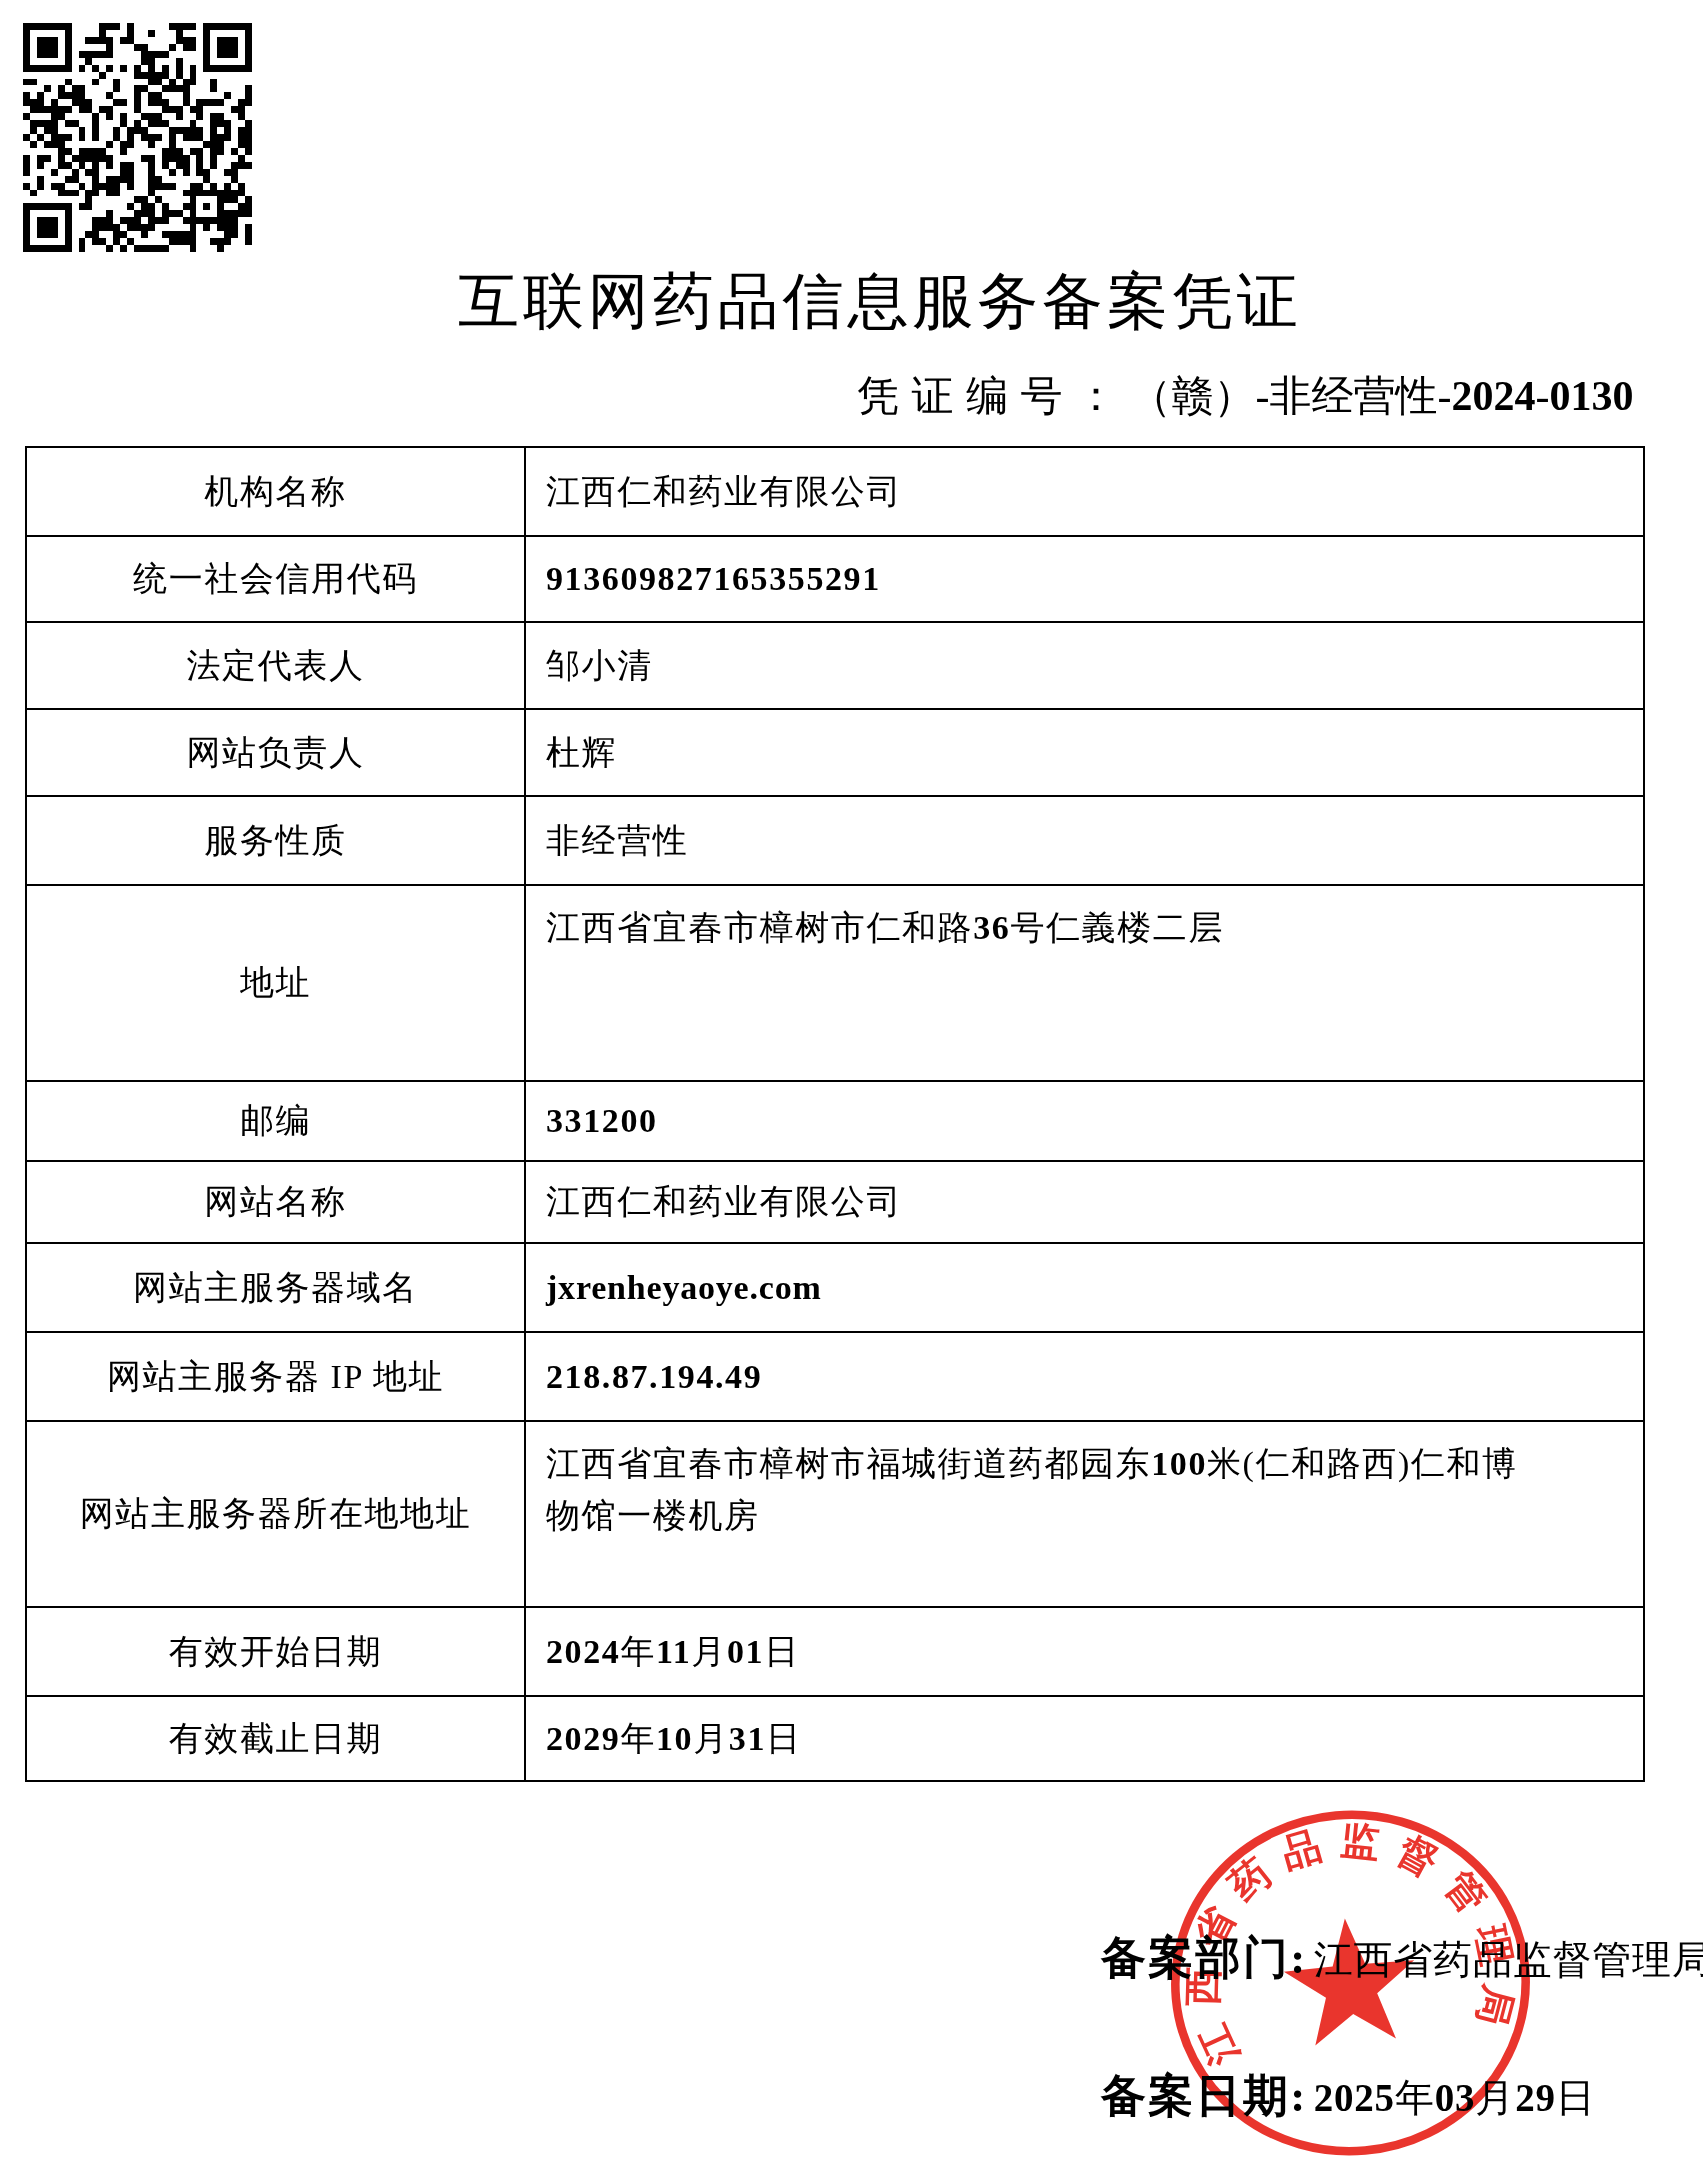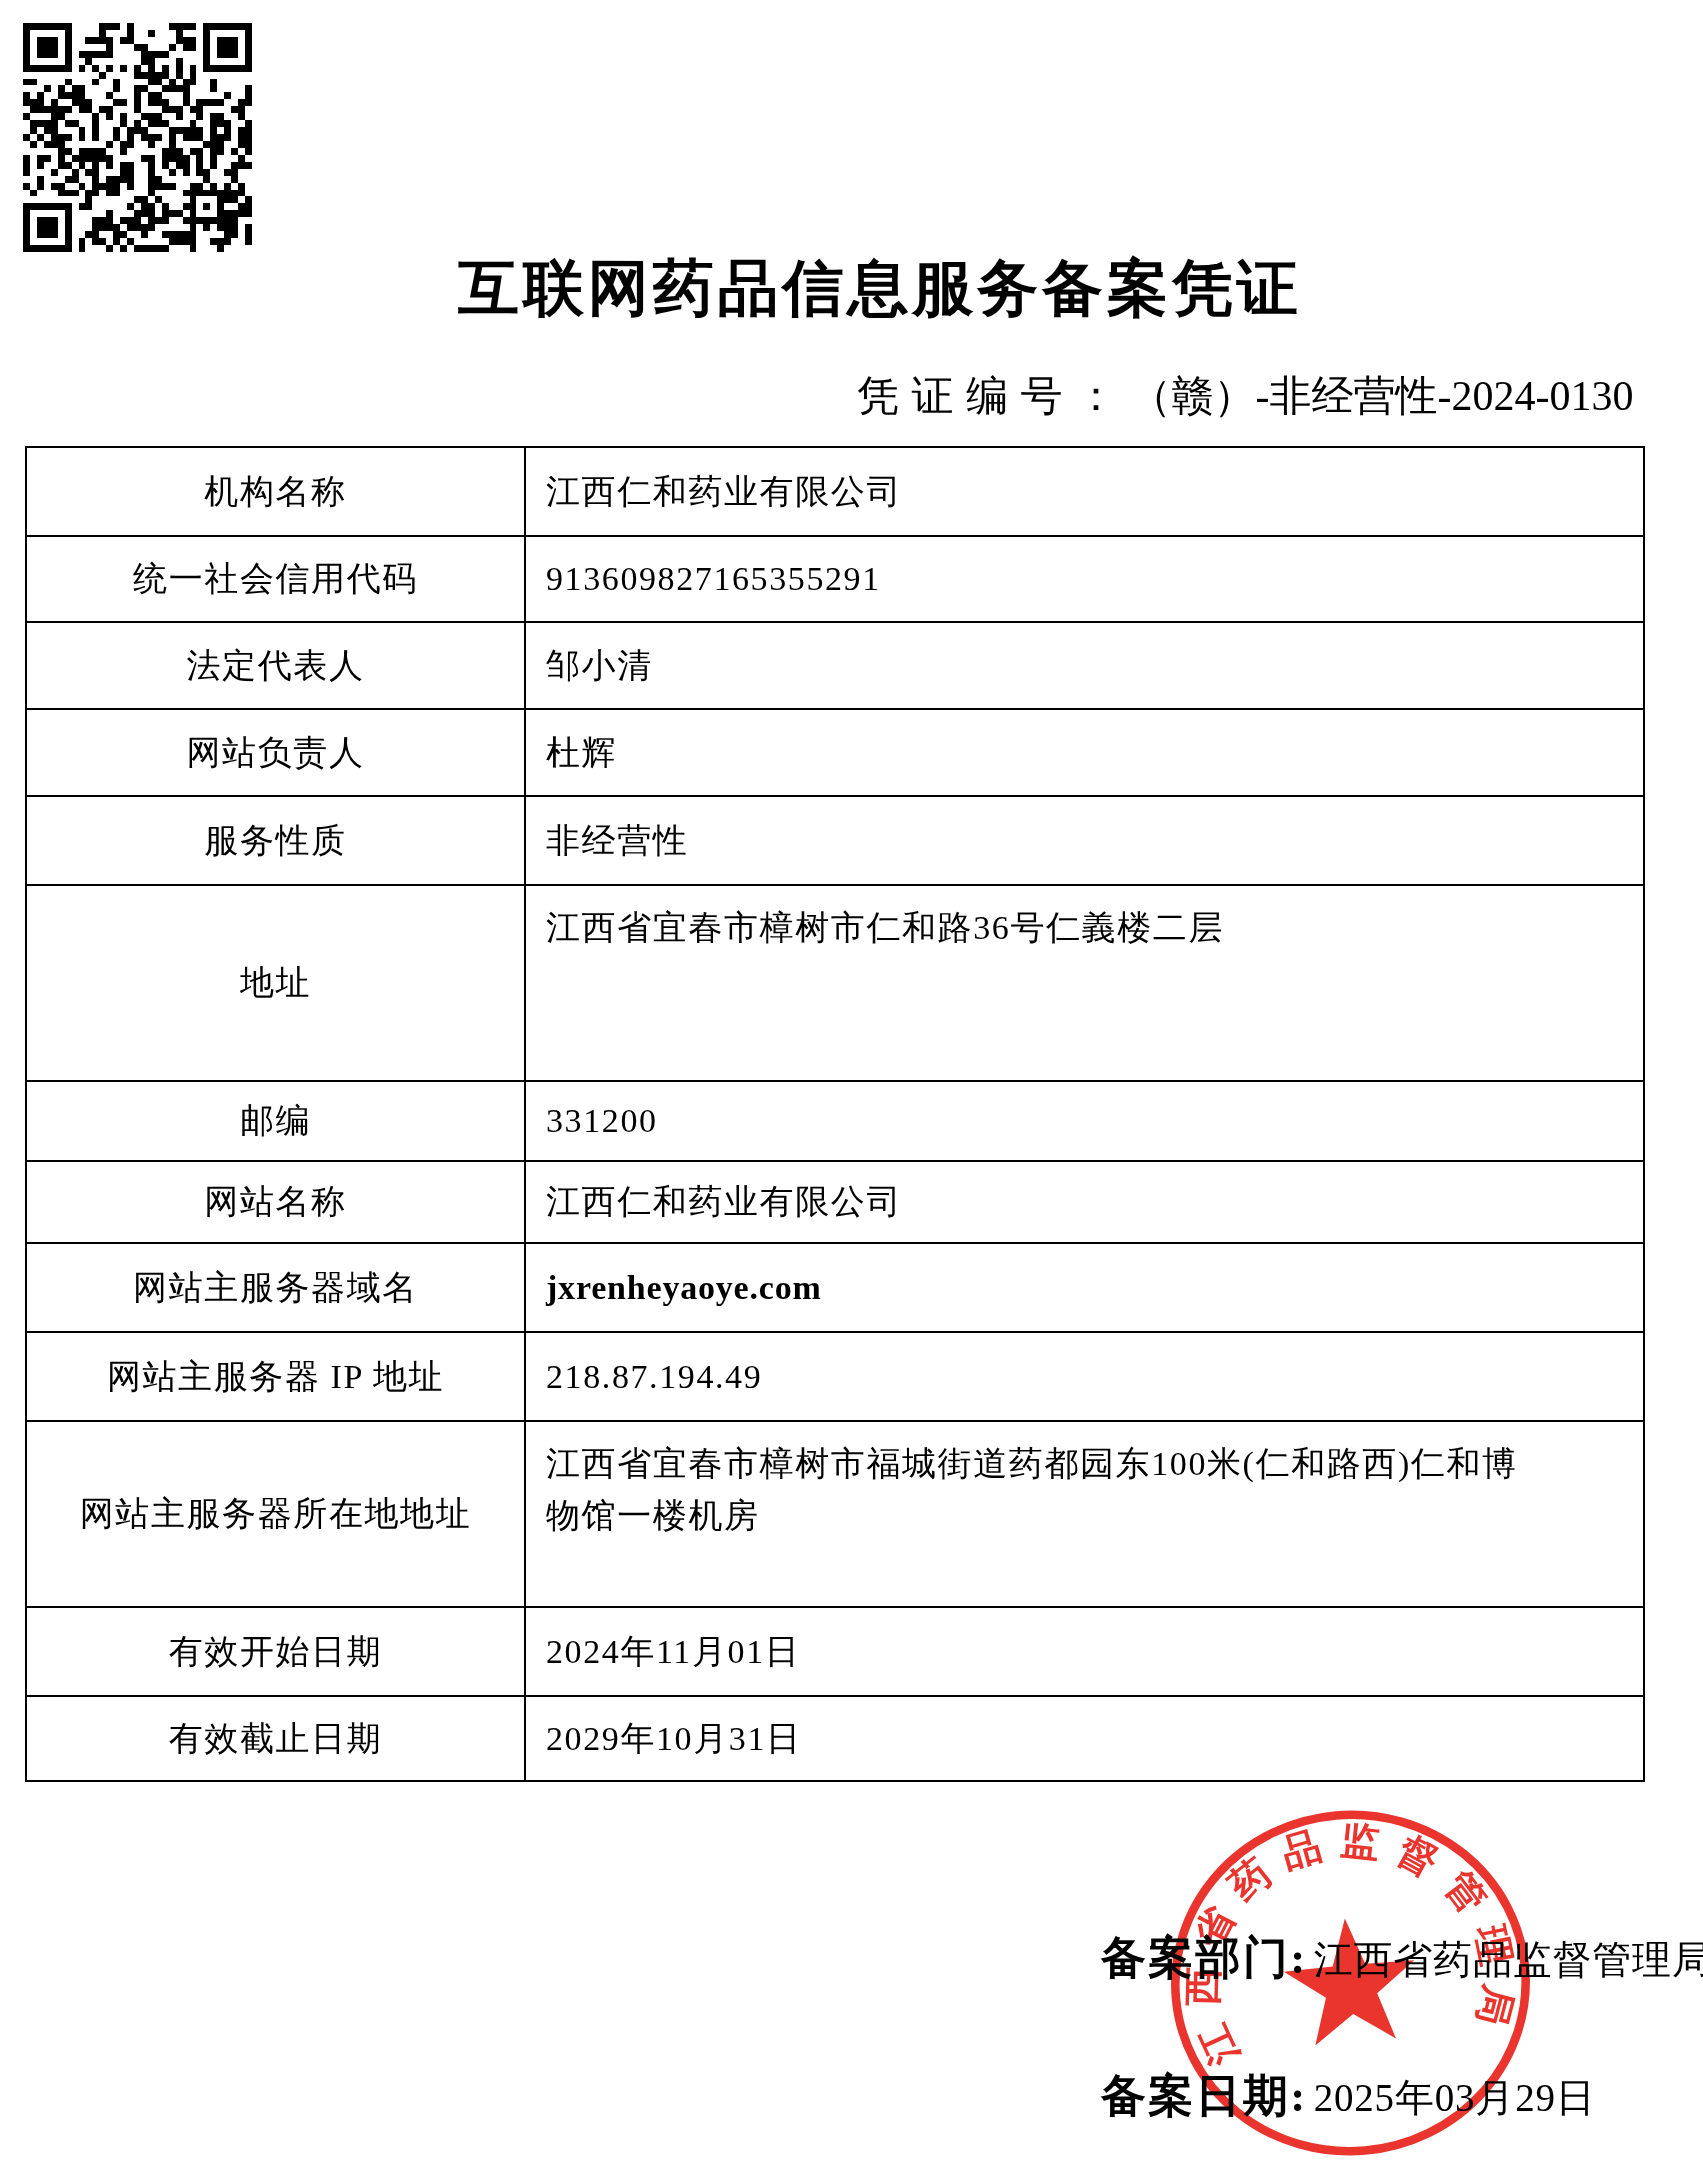--- a/index.html
+++ b/index.html
@@ -6,22 +6,22 @@
   body{
     width:1704px;height:2172px;background:#ffffff;position:relative;
     font-family:"Liberation Serif","DejaVu Serif",serif;color:#000;
     overflow:hidden;
   }
   .page{position:absolute;inset:0;}
   
   .qr{position:absolute;left:23.4px;top:23.4px;width:229px;height:229px;}
   
   .title{
-    position:absolute;left:458px;top:257px;margin:0;
-    font-size:61px;font-weight:bold;letter-spacing:3.9px;line-height:1.05;
+    position:absolute;left:458px;top:270px;margin:0;
+    font-size:61px;font-weight:normal;letter-spacing:3.9px;line-height:1.05;
     white-space:nowrap;
   }
   
   .cert-no{
     position:absolute;left:857px;top:373px;font-size:42px;line-height:1.1;
     white-space:nowrap;
   }
   .cert-no .cl{letter-spacing:12.5px;}
   
   table.info{
@@ -34,21 +34,21 @@
     font-size:34px;letter-spacing:1.6px;
   }
   td.val{
     vertical-align:middle;font-size:34px;padding-left:20px;padding-right:37px;
     letter-spacing:1.6px;
   }
   tr.tall td.val{
     vertical-align:top;padding-top:15.6px;line-height:1.55;padding-right:100px;
   }
   td.val.vbold{font-weight:bold;letter-spacing:0.8px;}
-  b{font-weight:normal;}
+  b{font-weight:bold;}
   
   .f-line{position:absolute;white-space:nowrap;}
   .f-dept{left:1101px;top:1928px;}
   .f-date{left:1101px;top:2066px;}
   .f-label{font-size:45px;font-weight:bold;letter-spacing:2.3px;}
   .f-value{font-size:39px;margin-left:6.2px;letter-spacing:0.8px;}
   
   .seal{
     position:absolute;left:1168px;top:1807px;width:365px;height:352px;
     mix-blend-mode:multiply;opacity:0.93;filter:blur(0.3px);

